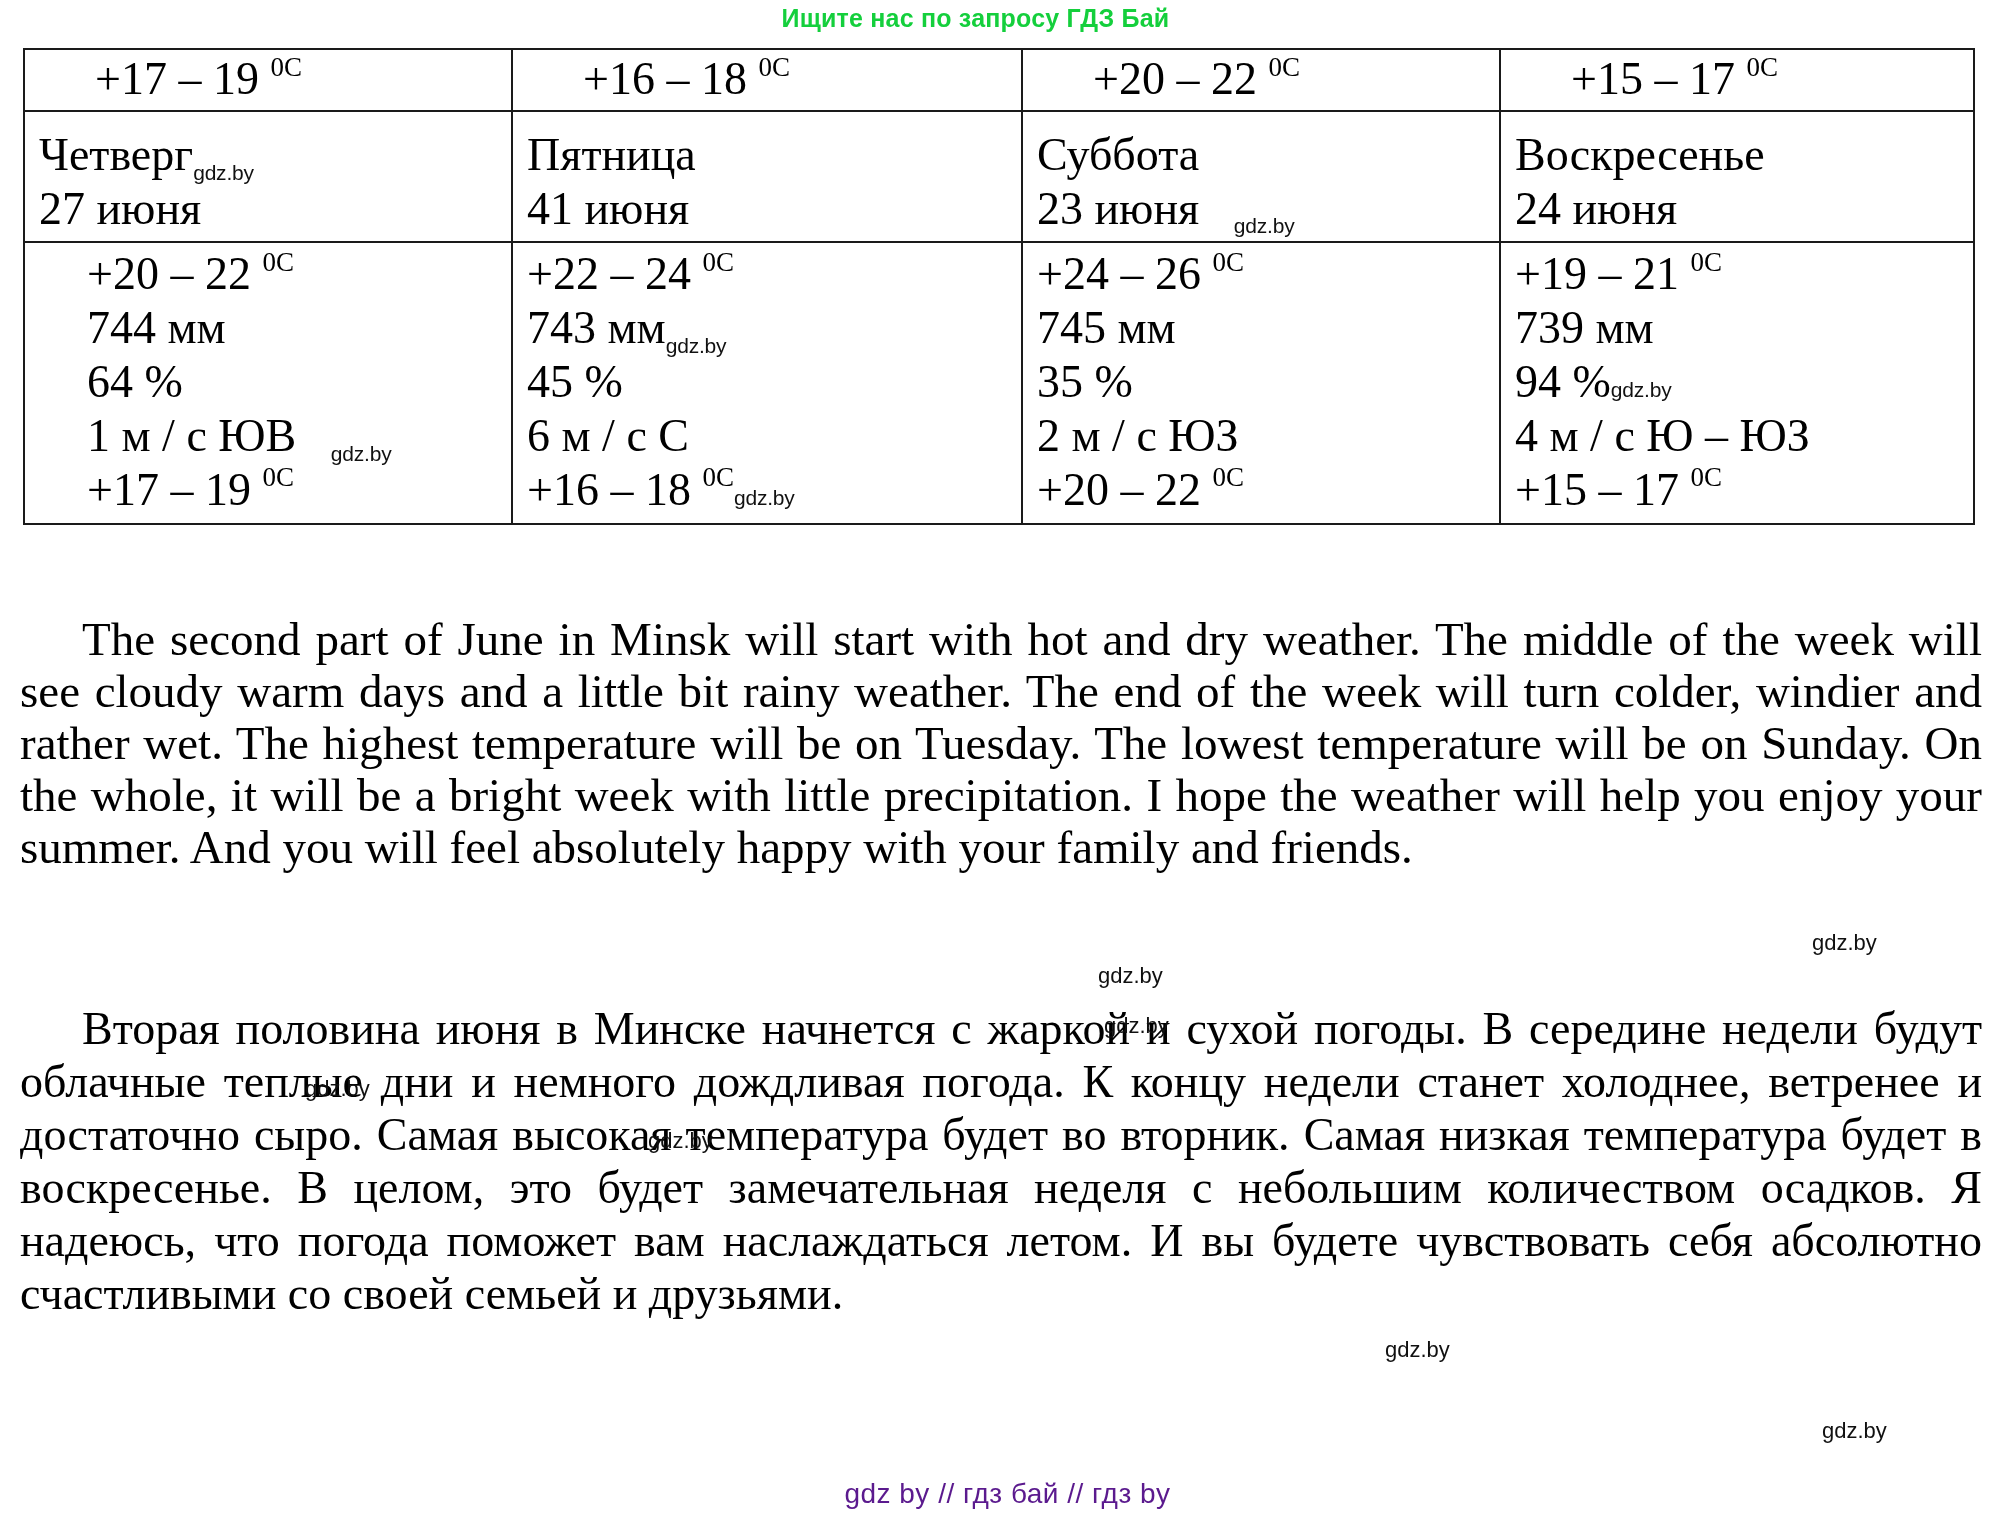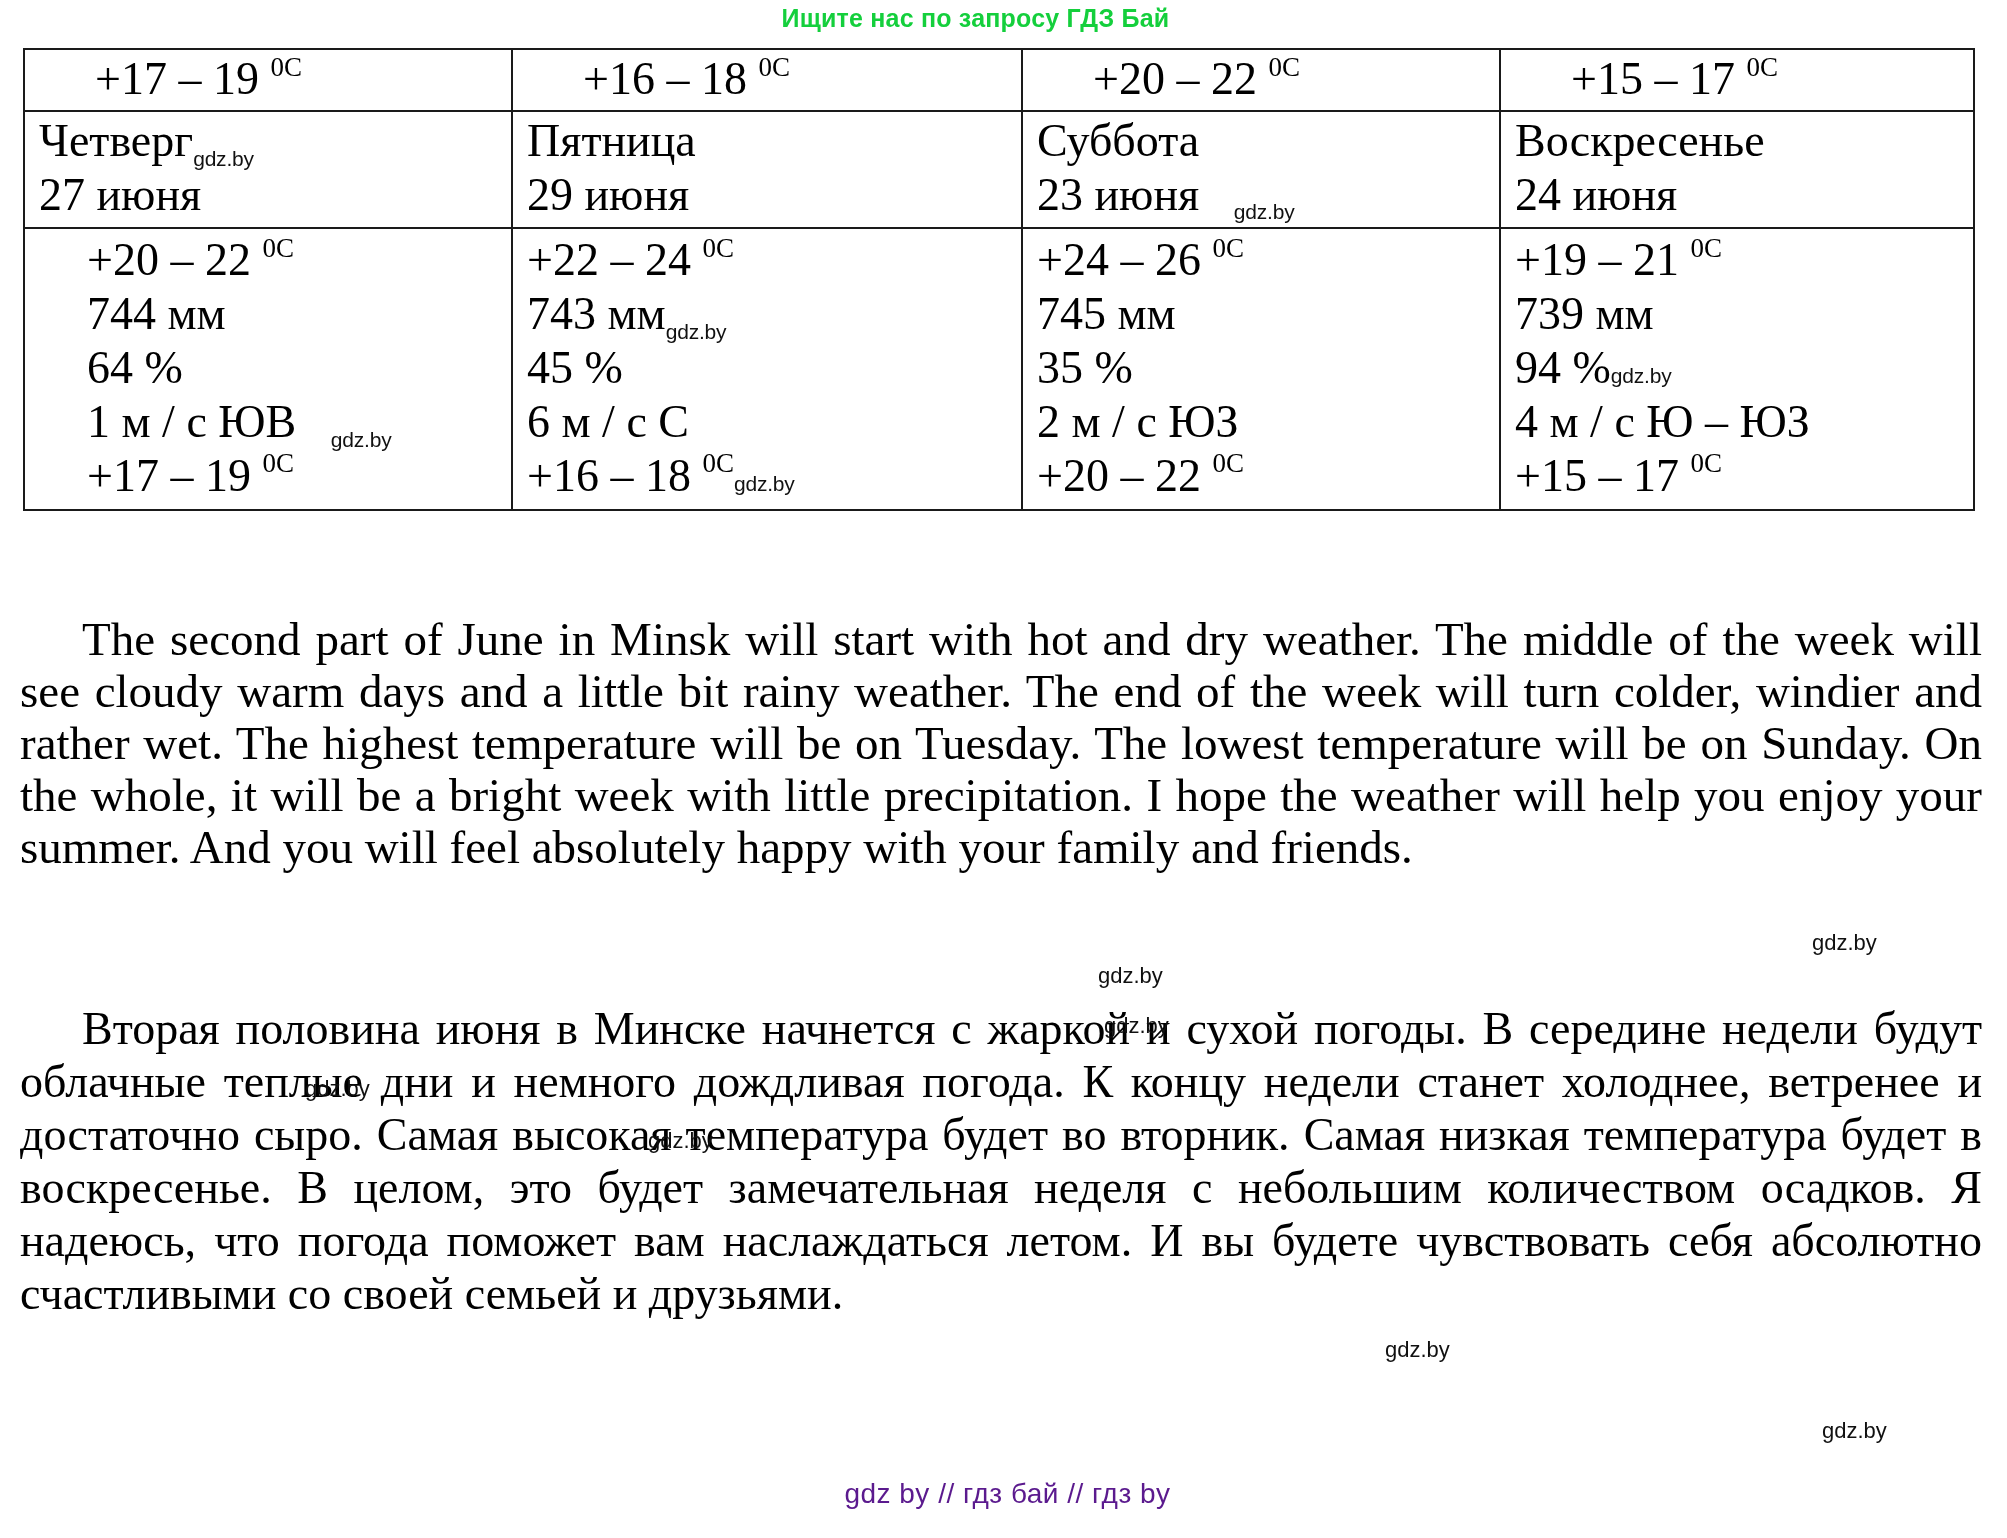--- a/index.html
+++ b/index.html
@@ -82,21 +82,21 @@
     font-weight: normal;
     vertical-align: baseline;
     position: relative;
     top: 10px;
     letter-spacing: -0.2px;
   }
   .wm.tight { top: 9px; }
 
   
   .row-temp-top .cellpad { padding-top: 2px; padding-bottom: 4px; }
-  .row-day .cellpad { padding-top: 2px; padding-bottom: 6px; }
+  .row-day .cellpad { padding-top: 16px; padding-bottom: 6px; }
   .row-detail .cellpad { padding-top: 4px; padding-bottom: 6px; }
 
   
   .para {
     position: absolute;
     left: 20px;
     width: 1962px;
     text-align: justify;
     text-justify: inter-word;
     font-size: 47px;
@@ -174,21 +174,21 @@
   <tr class="row-day">
     <td>
       <div class="cellpad">
         <div class="line"><span>Четверг</span><span class="wm">gdz.by</span></div>
         <div class="line">27 июня</div>
       </div>
     </td>
     <td>
       <div class="cellpad">
         <div class="line">Пятница</div>
-        <div class="line">29 июня</div>
+        <div class="line">41 июня</div>
       </div>
     </td>
     <td>
       <div class="cellpad">
         <div class="line">Суббота</div>
         <div class="line"><span>23 июня</span>&nbsp;&nbsp;&nbsp;<span class="wm tight">gdz.by</span></div>
       </div>
     </td>
     <td>
       <div class="cellpad">

